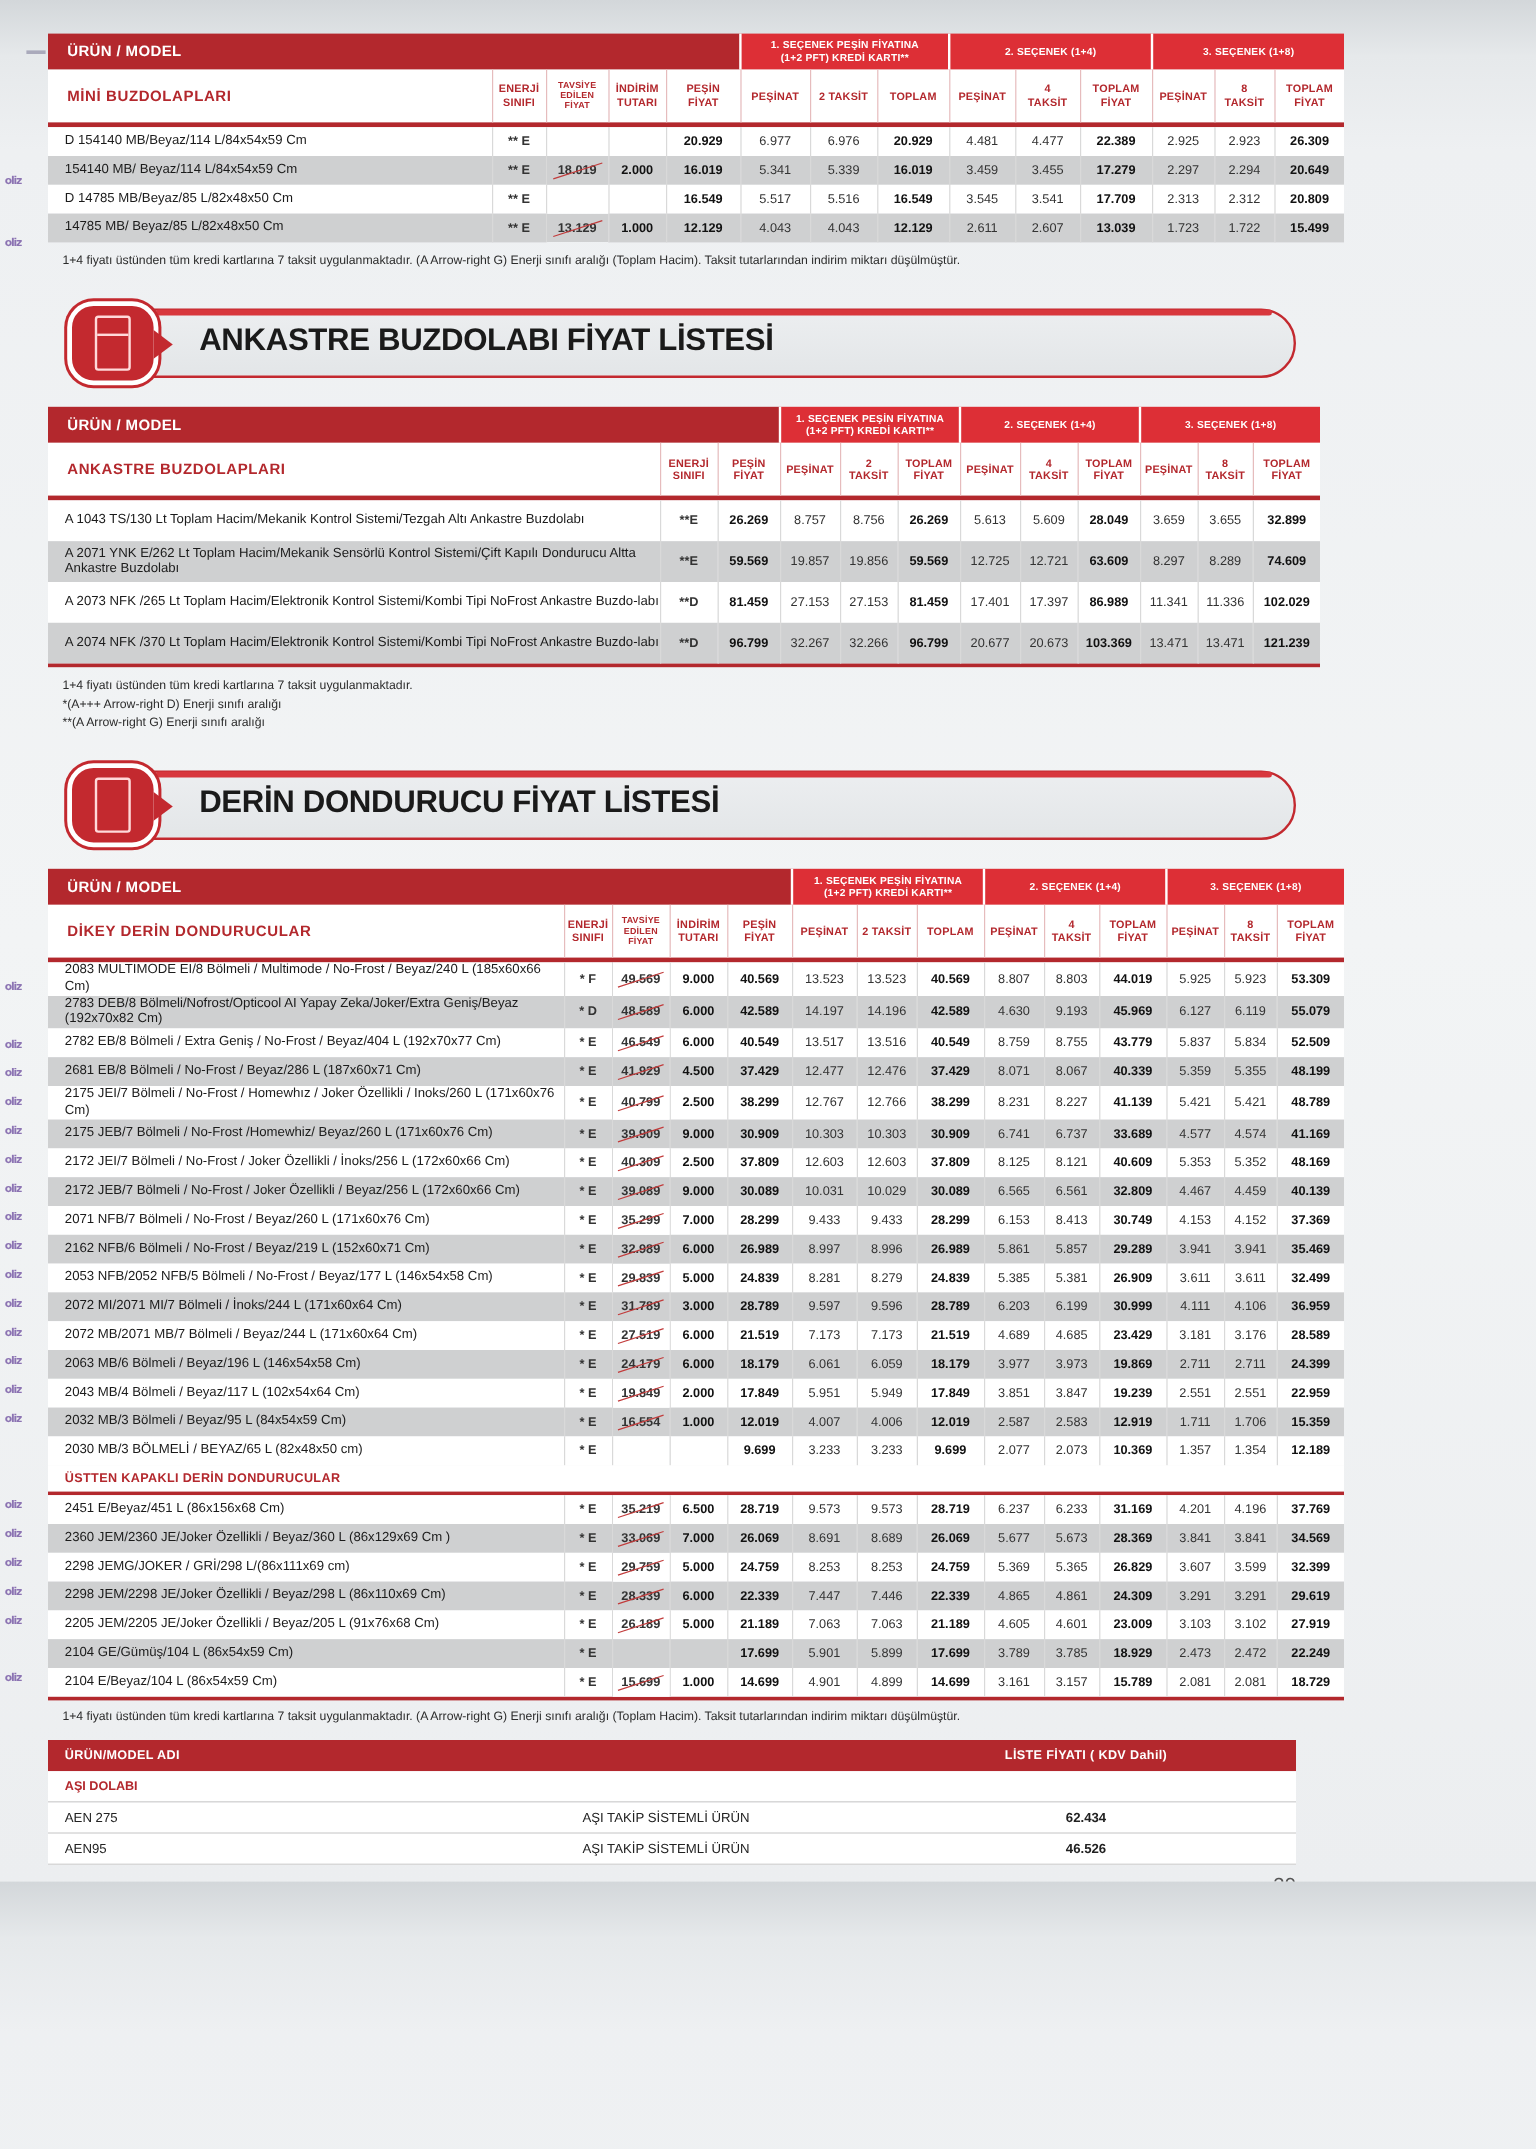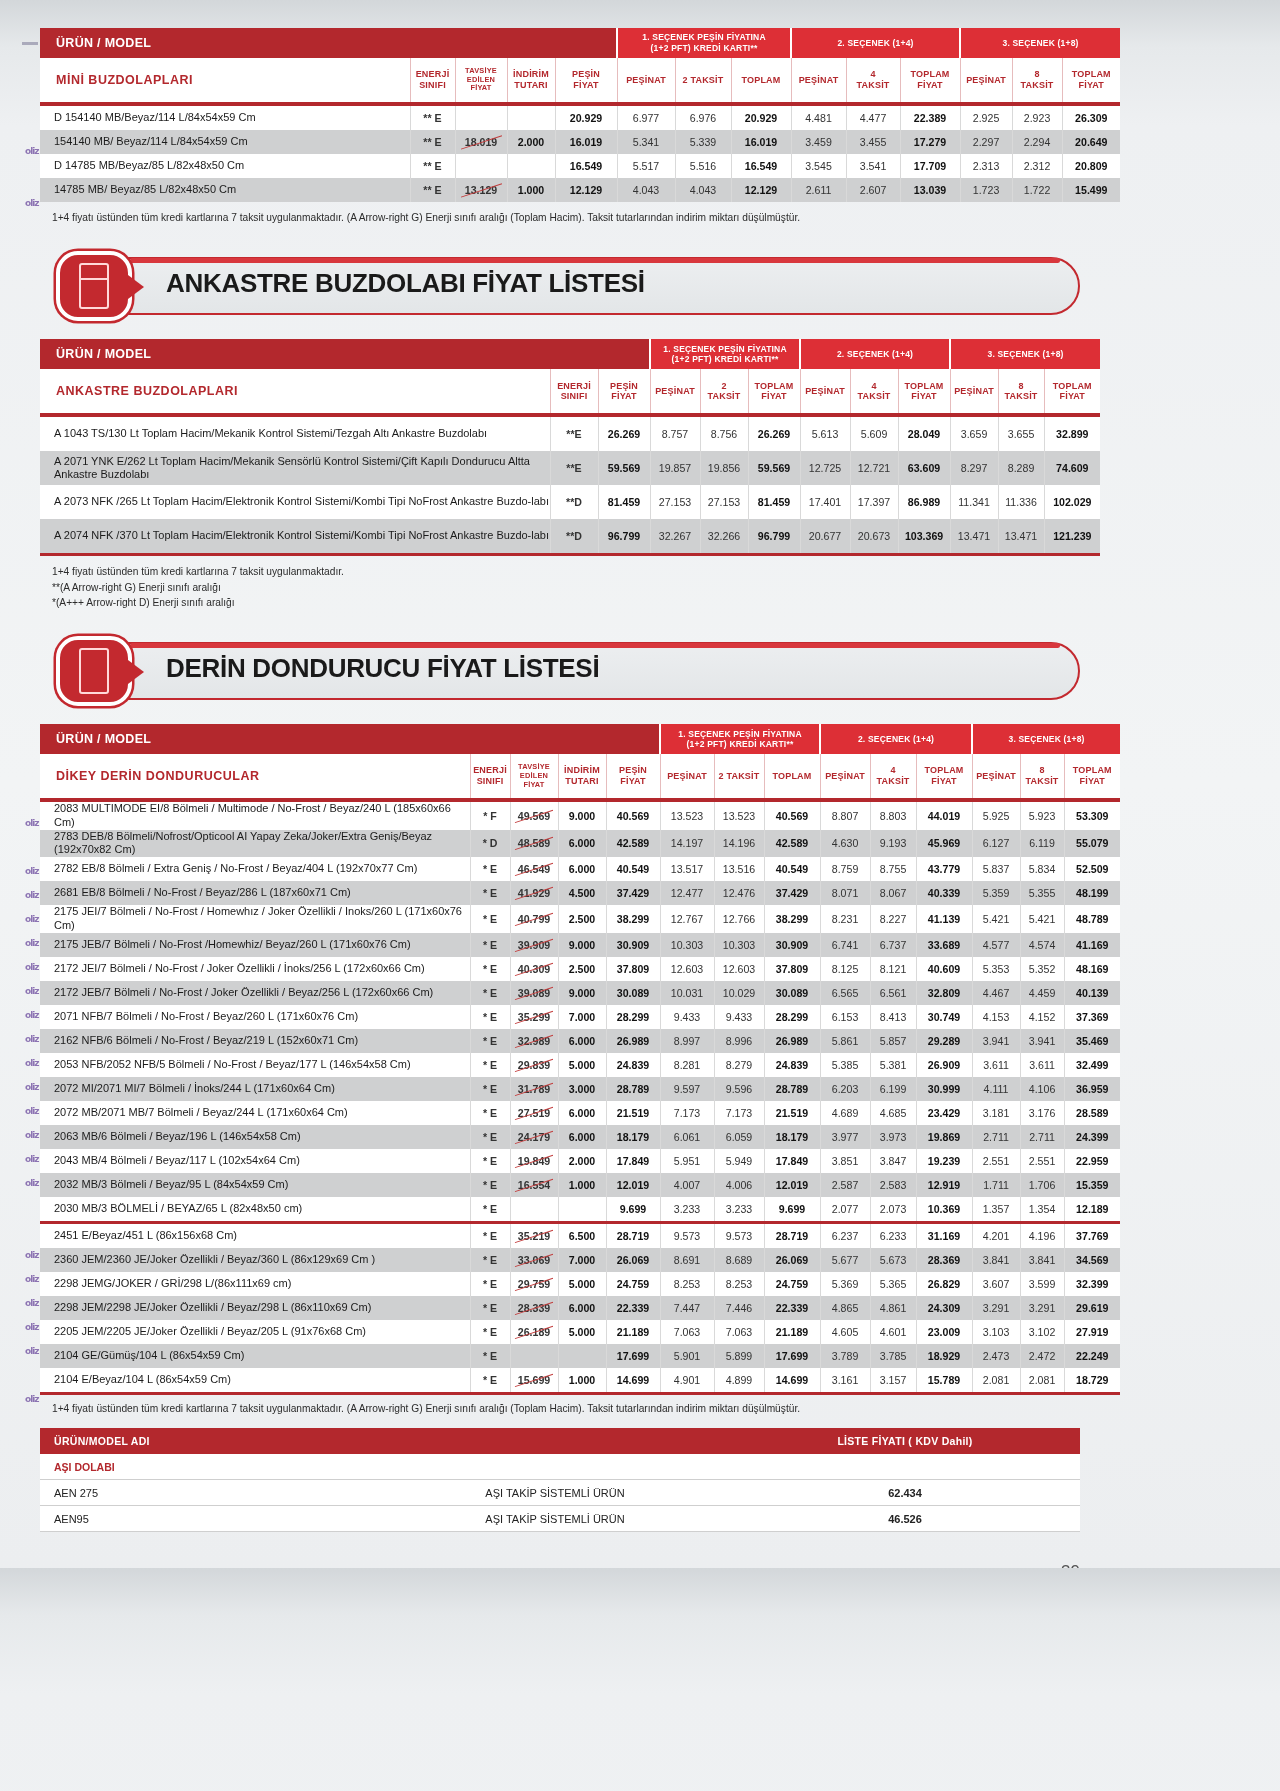--- a/index.html
+++ b/index.html
@@ -80,21 +80,21 @@
       padding-left:14px; font-size:10.5px; border-bottom:1px solid #cfcfcf; }
   table.simple tr.d td { background:#fff; text-align:center; color:#222;
       border-bottom:1px solid #cfcfcf; }
   table.simple tr.d td.l { text-align:left; padding-left:14px; }
   table.simple tr.d td.v { font-weight:700; }
 
   .pageno { position:absolute; right:40px; bottom:14px; font-size:17px; color:#555; }
   .topmark { position:absolute; left:22px; top:14px; width:16px; height:3px; background:#aab; }
 
   
-  .wm { position:absolute; left:25px; width:22px; height:16px; pointer-events:none;
+  .wm { position:absolute; left:4px; width:22px; height:16px; pointer-events:none;
         font-size:9px; font-weight:800; color:#7b5ea8; opacity:.85;
         font-family:"DejaVu Sans", sans-serif; letter-spacing:-1px; }
 </style>
 </head>
 <body>
 
 <div class="page">
   <div class="topmark"></div>
 
   <table class="pl" style="margin-top:28px">
@@ -325,22 +325,22 @@
           <td>13.471</td>
           <td class="b">121.239</td>
         </tr>
         <tr class="endrule">
           <td colspan="12"></td>
         </tr>
       </tbody>
   </table>
   <div class="note" id="ank-notes">
       <div>1+4 fiyatı üstünden tüm kredi kartlarına 7 taksit uygulanmaktadır.</div>
+      <div>*(A+++ Arrow-right D) Enerji sınıfı aralığı</div>
       <div>**(A Arrow-right G) Enerji sınıfı aralığı</div>
-      <div>*(A+++ Arrow-right D) Enerji sınıfı aralığı</div>
     </div>
 
   <div class="banner">
     <div class="bar"></div>
     <div class="icon">
         <div class="glyph"></div>
       </div>
     <div class="nub"></div>
     <h2>DERİN DONDURUCU FİYAT LİSTESİ</h2>
   </div>
@@ -658,20 +658,23 @@
           <td>3.233</td>
           <td>3.233</td>
           <td class="b">9.699</td>
           <td>2.077</td>
           <td>2.073</td>
           <td class="b">10.369</td>
           <td>1.357</td>
           <td>1.354</td>
           <td class="b">12.189</td>
         </tr>
+        <tr class="sect">
+          <td colspan="14">ÜSTTEN KAPAKLI DERİN DONDURUCULAR</td>
+        </tr>
         <tr class="endrule">
           <td colspan="14"></td>
         </tr>
         <tr class="r">
           <td class="name">2451 E/Beyaz/451 L (86x156x68 Cm)</td>
           <td class="en">* E</td>
           <td class="strike">35.219</td>
           <td class="b">6.500</td>
           <td class="b">28.719</td>
           <td>9.573</td>

